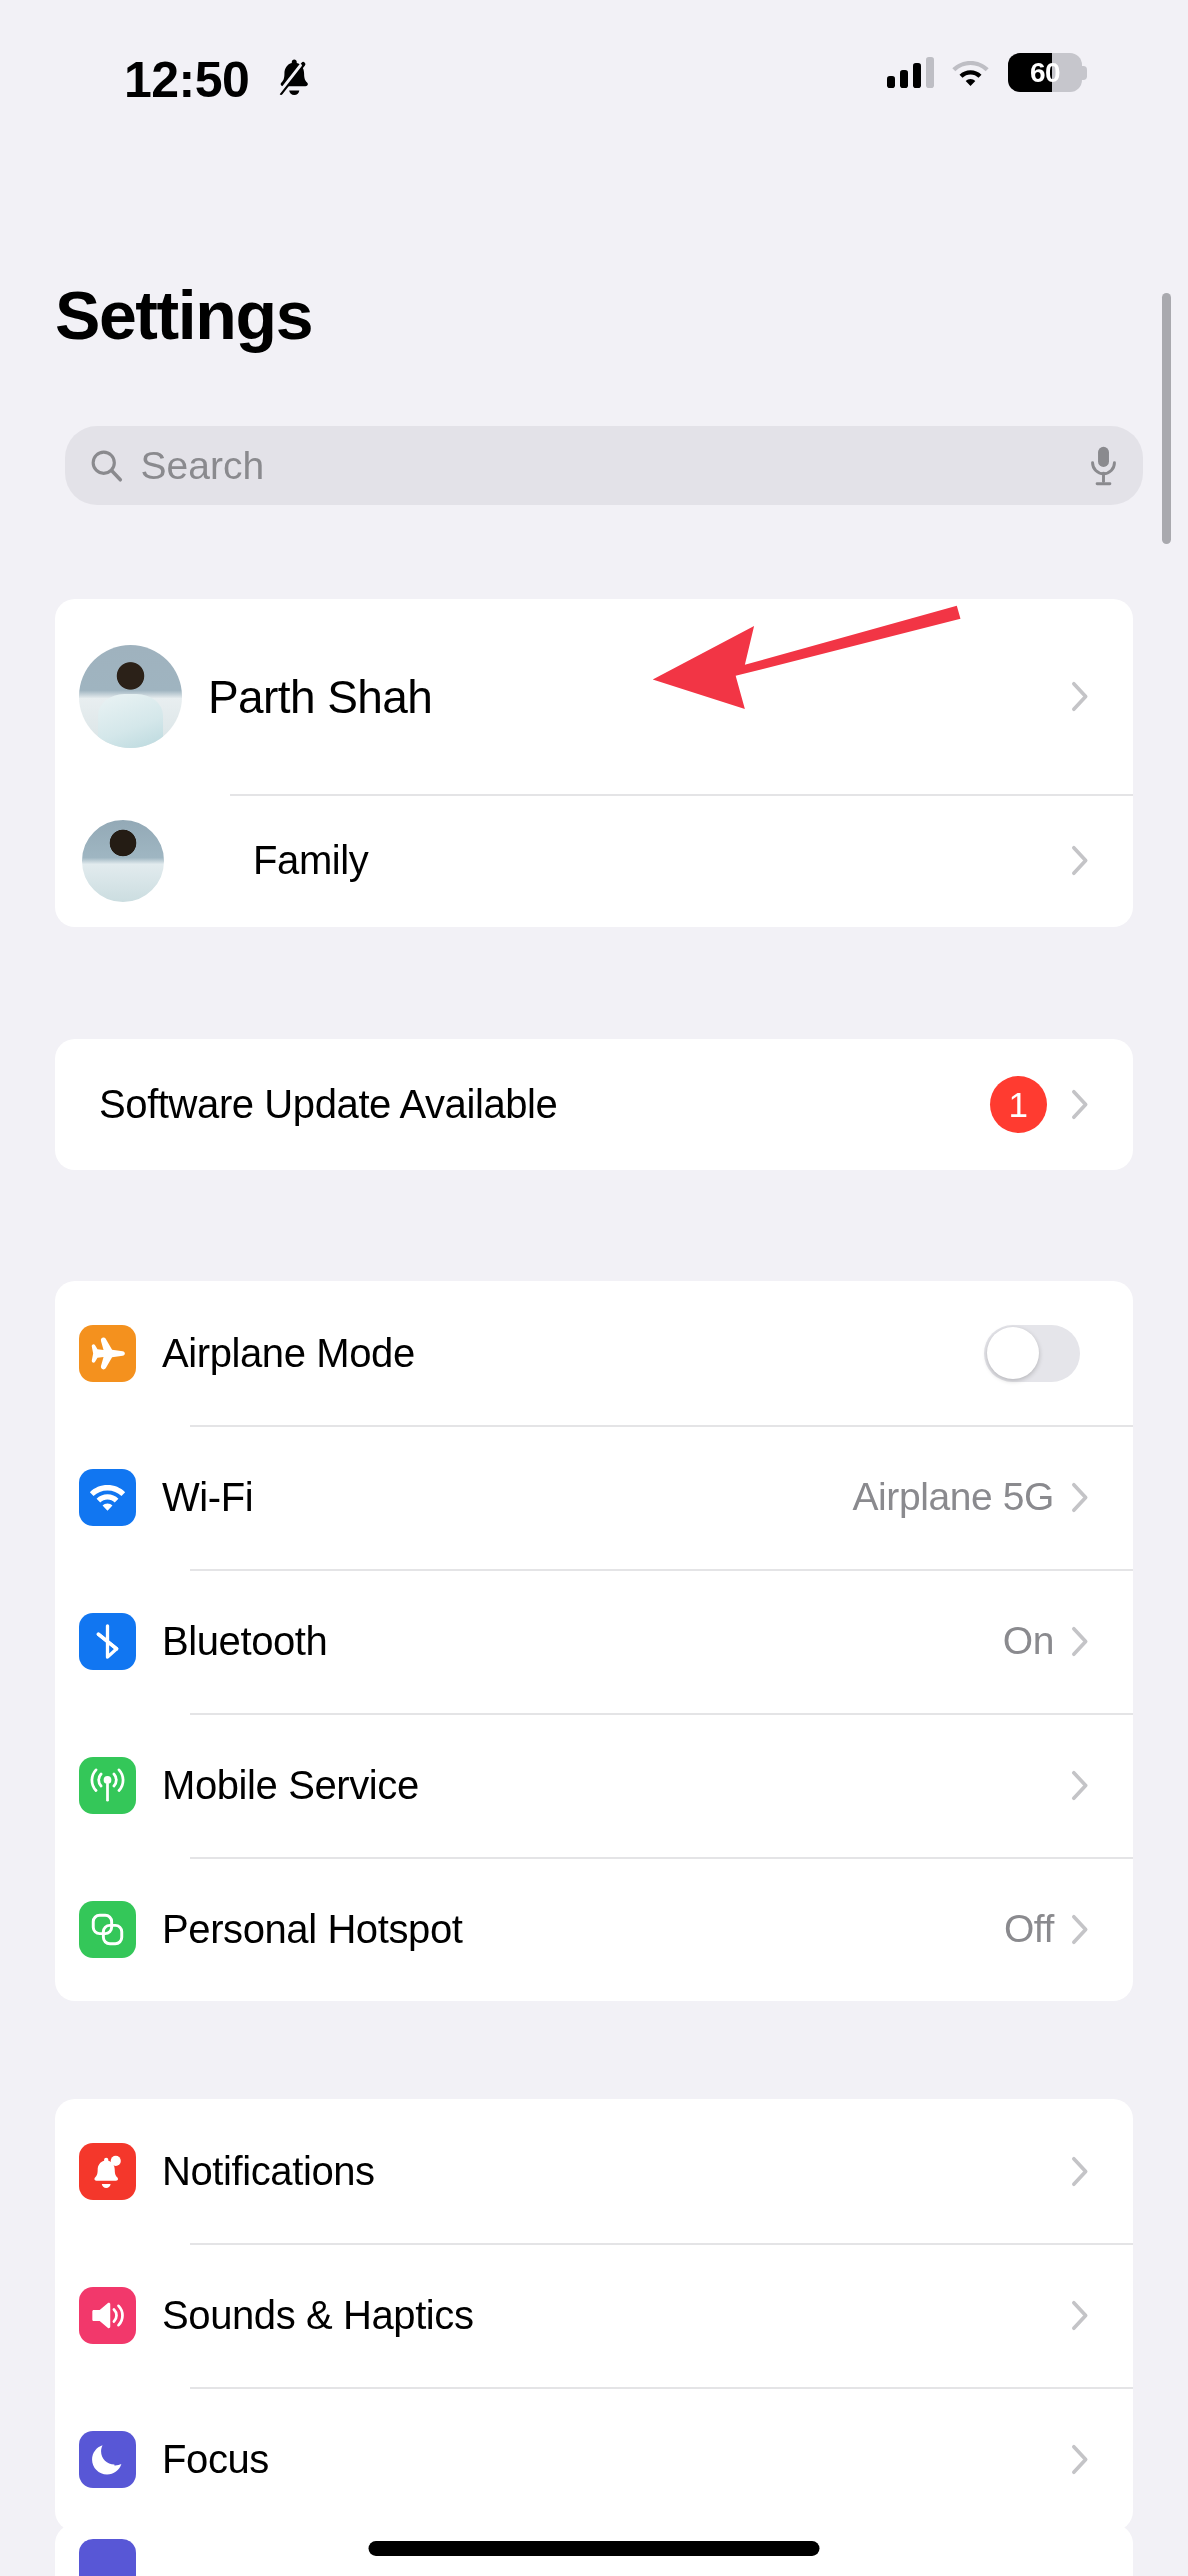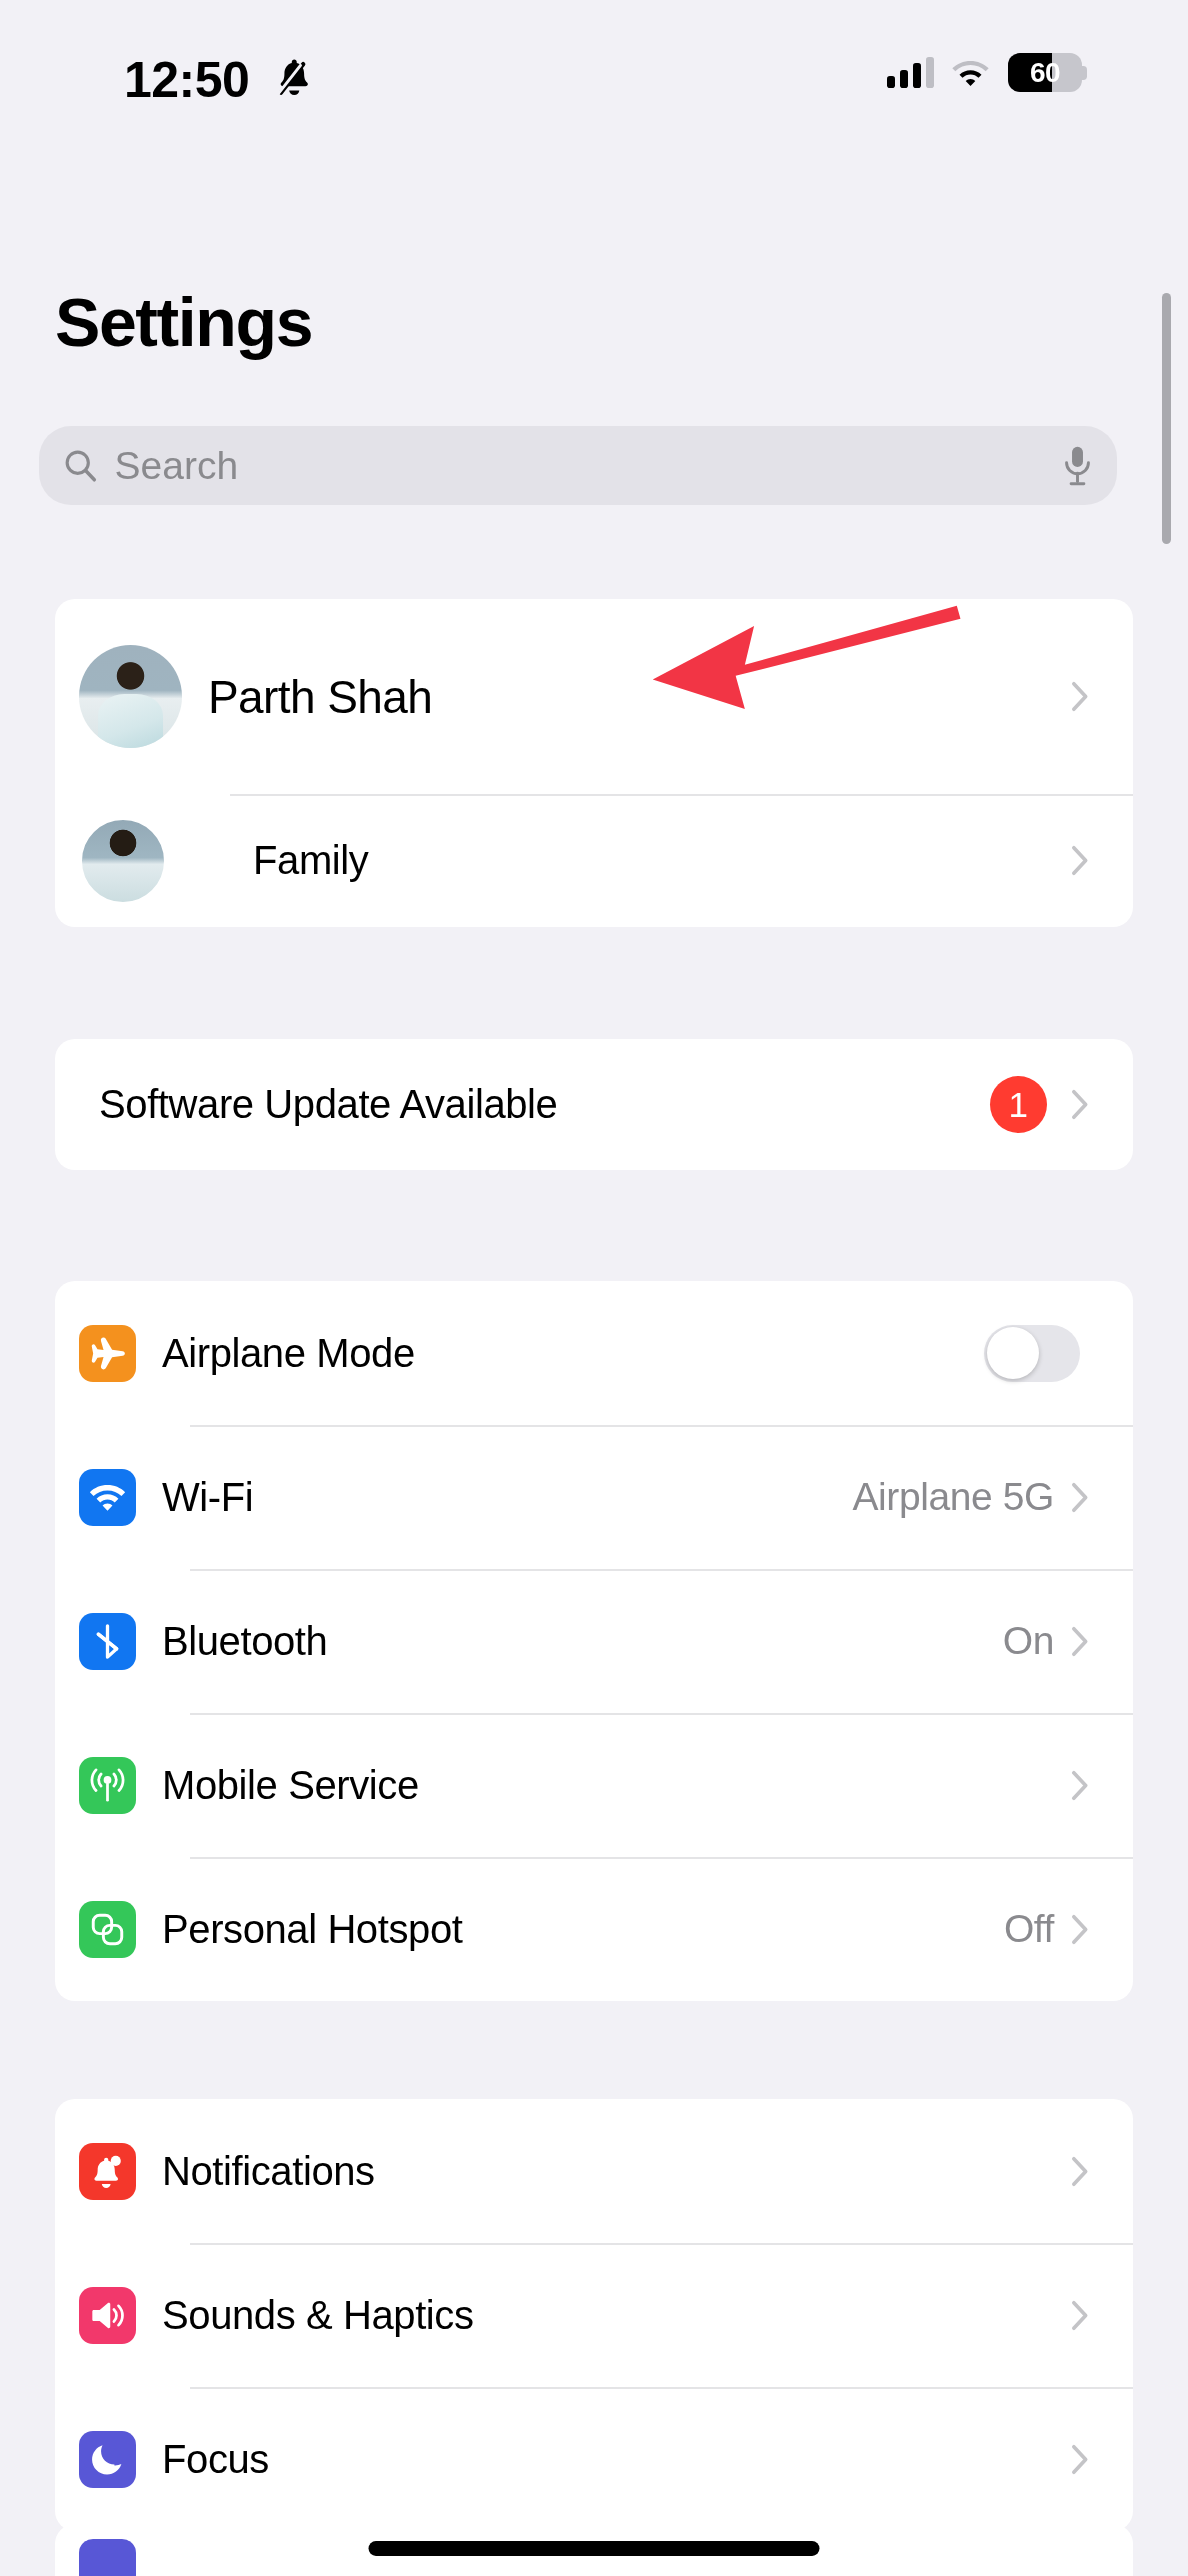--- a/index.html
+++ b/index.html
@@ -39,26 +39,26 @@
     font-size:28px; font-weight:700; color:#fff; letter-spacing:-0.5px;
   }
   #battery-cap {
     position:absolute; right:0; top:13px; width:5.5px; height:14px;
     border-radius:0 3.7px 3.7px 0; background:#C6C6CC;
   }
 
   
   #page-title {
     position:absolute; left:55px; top:276px;
-    font-size:68px; font-weight:700; letter-spacing:-1.4px; color:#000;margin-top:7px;
+    font-size:68px; font-weight:700; letter-spacing:-1.4px; color:#000;
   }
 
   
   #search-field {
-    position:absolute; left:39px; top:426px; width:1078px; height:79px;
+    position:absolute; left:65px; top:426px; width:1078px; height:79px;
     background:#E3E2E8; border-radius:32px;
     display:flex; align-items:center; padding:0 24px;
   }
   #search-icon { width:35px; height:35px; flex:0 0 auto; }
   #search-input {
     flex:1; border:none; outline:none; background:transparent;
     margin-left:16.6px; font-family:"Liberation Sans", sans-serif;
     font-size:39px; color:#000;
   }
   #search-input::placeholder { color:#8A8A8E; }

